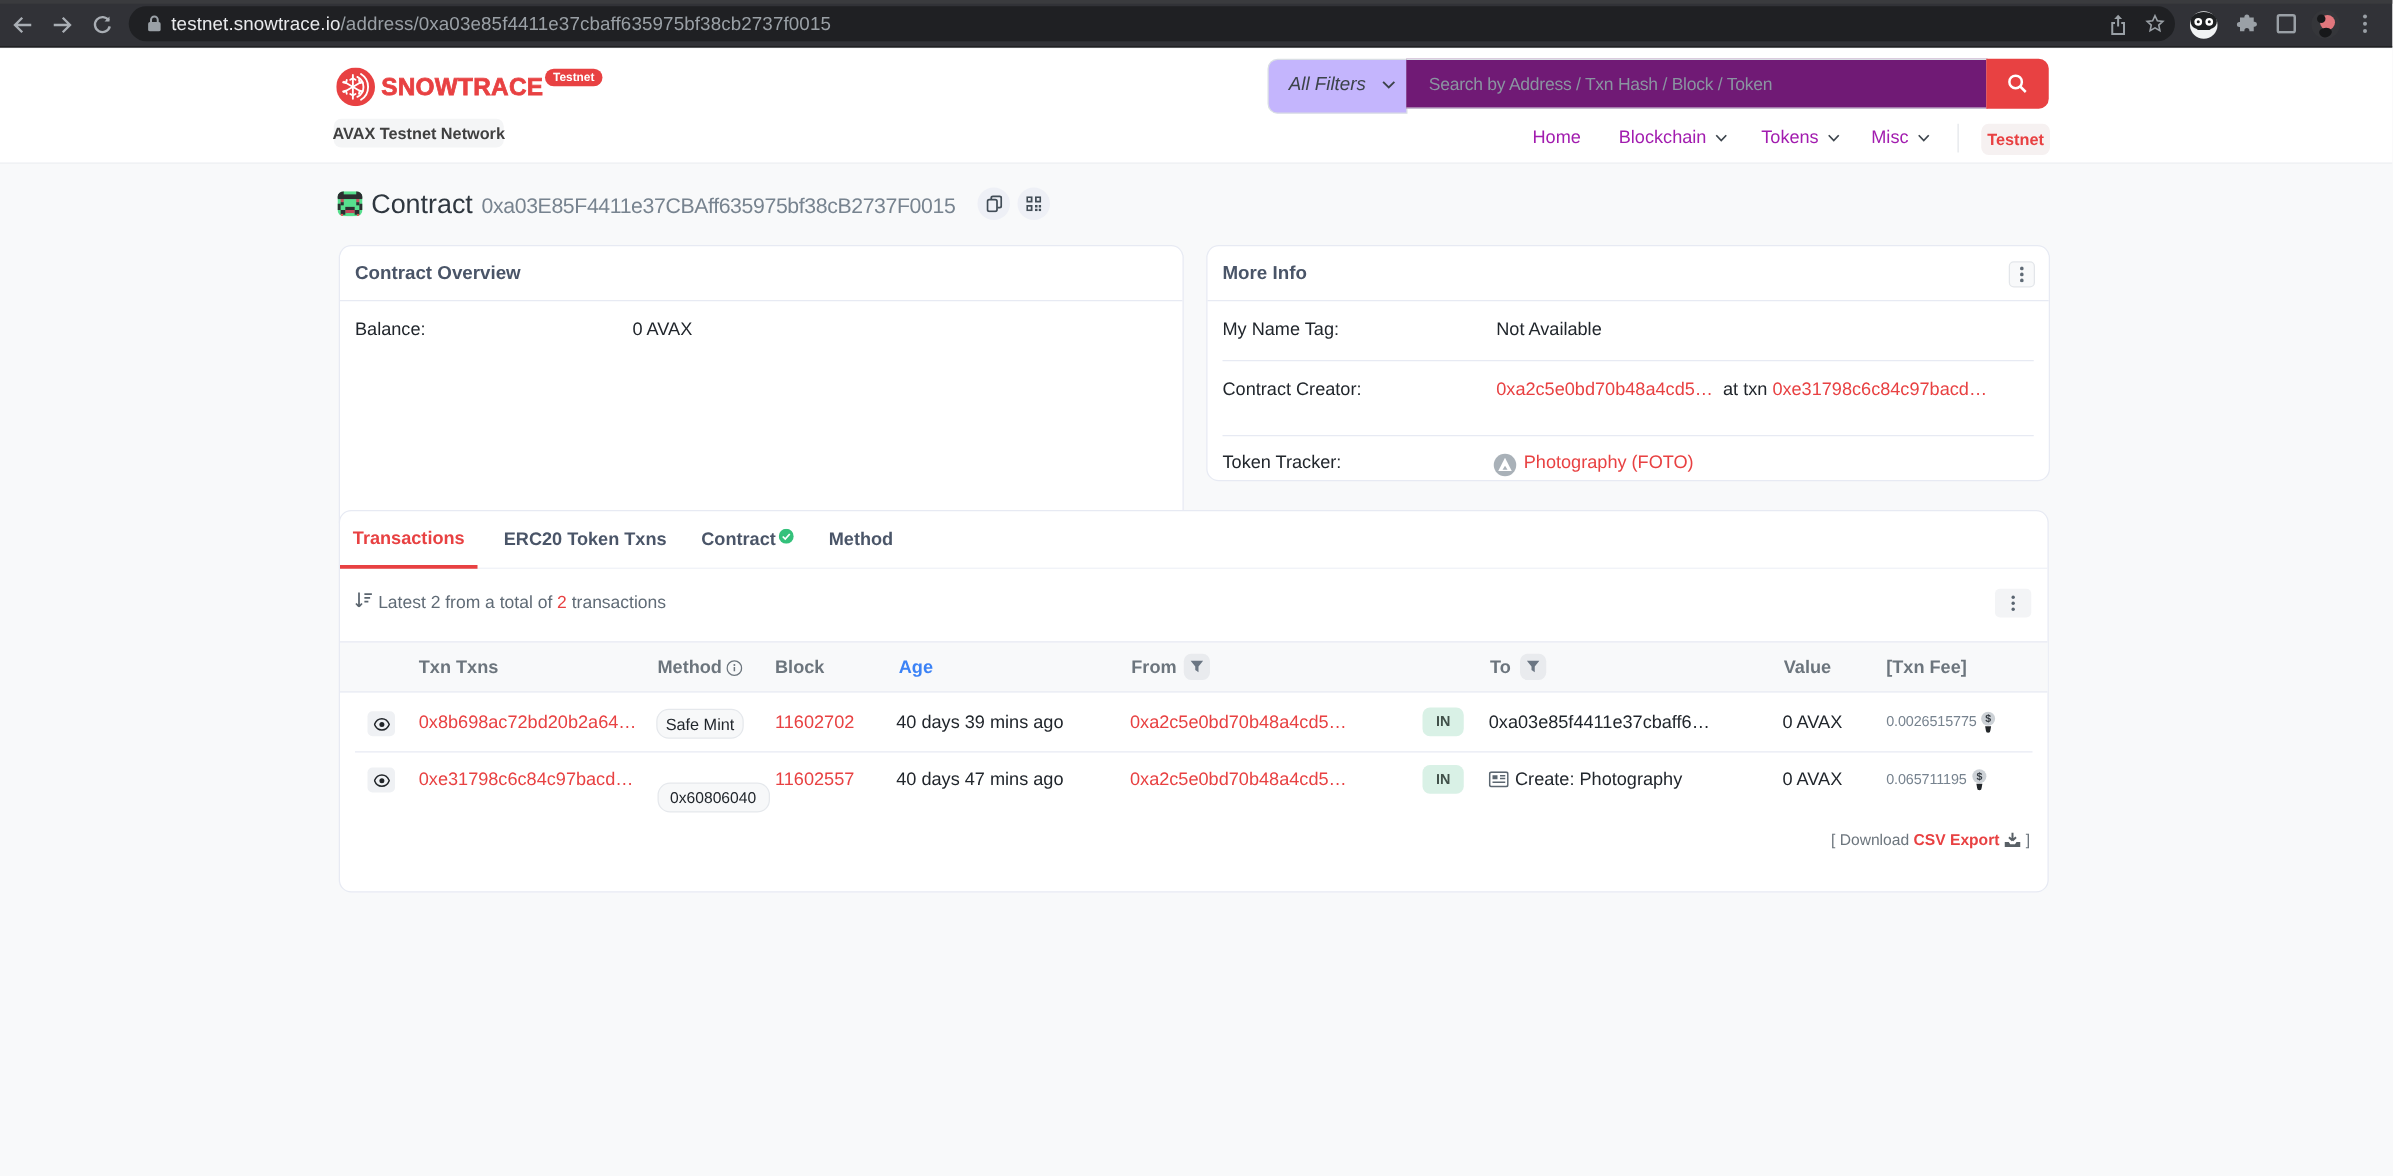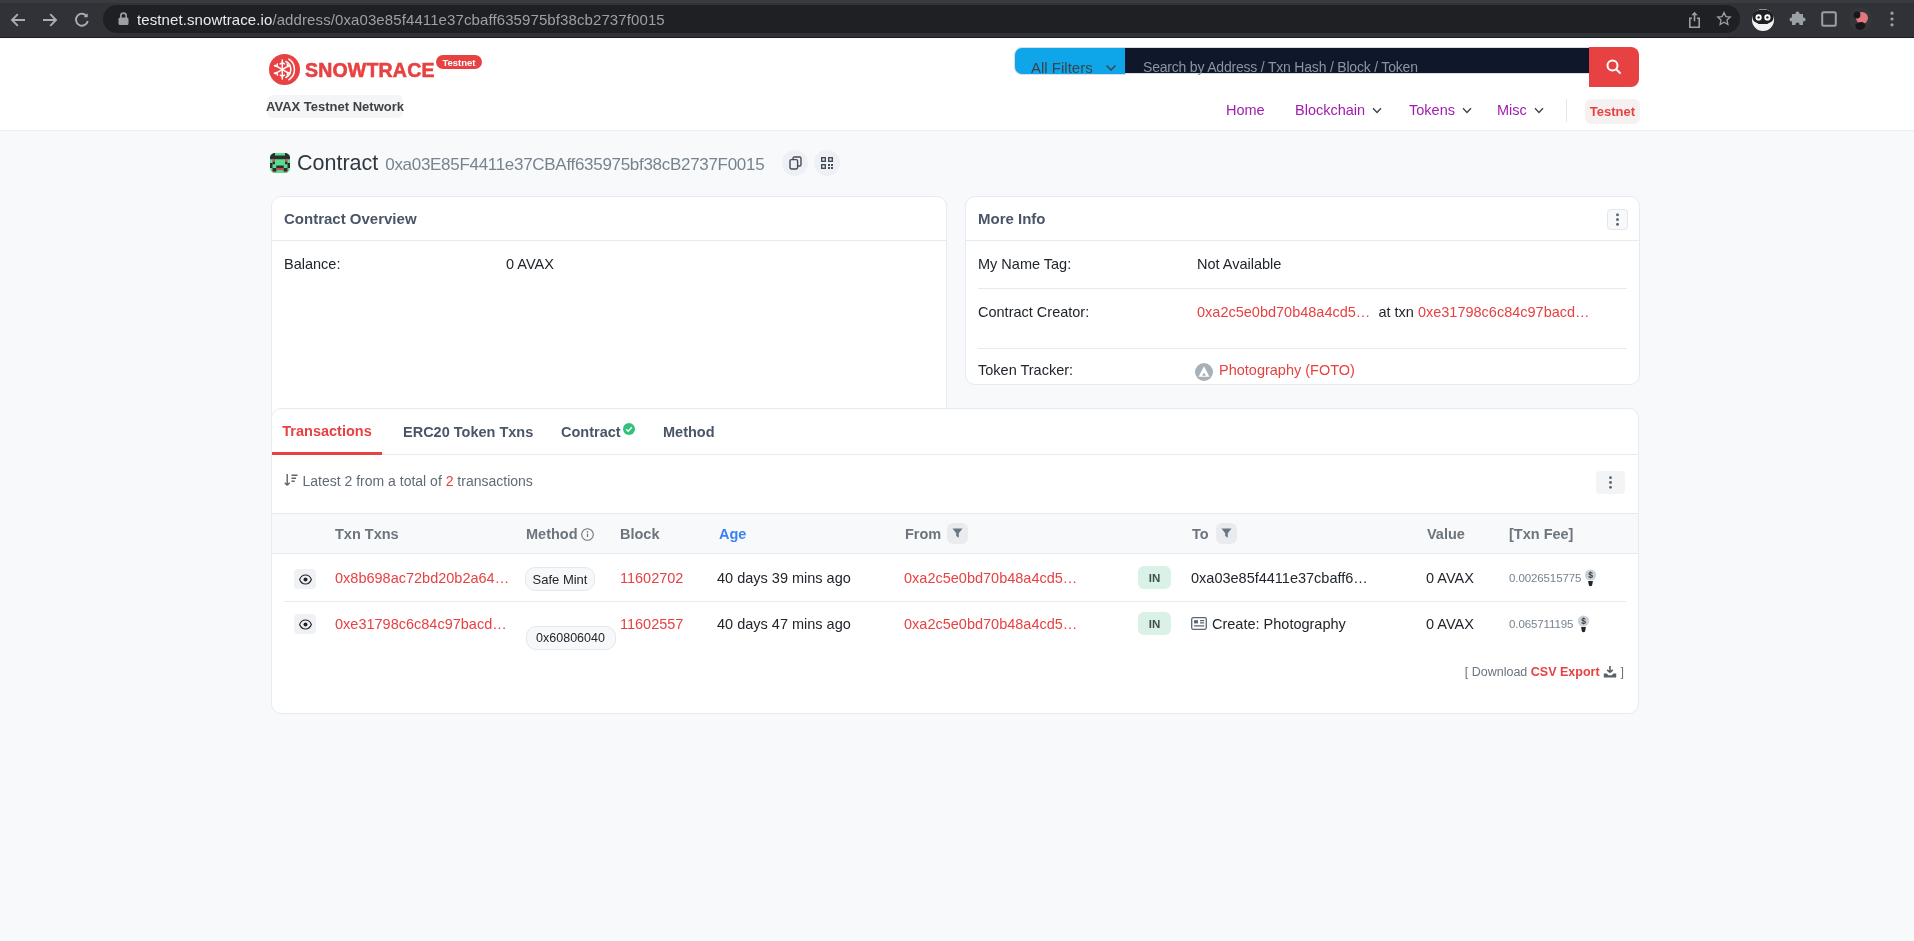--- a/index.html
+++ b/index.html
@@ -8,23 +8,23 @@
 .abs { position:absolute; }
 
 #chrome { position:absolute; left:0; top:0; width:1914px; height:38px; background:#313237; border-bottom:1px solid #1b1c1e; }
 #chrome .topstrip { position:absolute; left:0; top:0; width:1914px; height:3px; background:#3a3b3e; }
 #omni { position:absolute; left:103px; top:5px; width:1637px; height:28px; background:#1f2023; border-radius:14px; }
 #urltext { position:absolute; left:34px; top:0; height:28px; display:flex; align-items:center; font-size:15px; color:#9aa0a6; letter-spacing:0.1px; }
 #urltext b { color:#e9eaed; font-weight:400; }
 
 #sitehead { position:absolute; left:0; top:39px; width:1914px; height:92px; background:#fff; border-bottom:1px solid #eceef1; }
 
-#filtbox { position:absolute; left:1014px; top:8px; width:112px; height:28px; background:#0ea5e9; border:1px solid #d9dee4; border-radius:8px 0 0 8px; }
+#filtbox { position:absolute; left:1014px; top:8px; width:112px; height:44px; background:#c4b5fd; border:1px solid #d9dee4; border-radius:8px 0 0 8px;font-style:italic; }
 #filtbox span { position:absolute; left:16px; top:0; height:38px; display:flex; align-items:center; font-size:15px; color:#3c434a; }
-#searchin { position:absolute; left:1125px; top:8px; width:465px; height:27px; background:#0f172a; border:1px solid #d9dee4; border-left:none;text-align:center; }
+#searchin { position:absolute; left:1125px; top:8px; width:465px; height:40px; background:#701a75; border:1px solid #d9dee4; border-left:none;text-align:center; }
 #searchin span { position:absolute; left:18px; top:0; height:38px; display:flex; align-items:center; font-size:14px; color:#8a95a1; letter-spacing:-0.2px; }
 #searchbtn { position:absolute; left:1589px; top:8px; width:50px; height:40px; background:#e84142; border-radius:0 8px 8px 0; }
 
 .navitem { position:absolute; top:60px; height:22px; display:flex; align-items:center; font-size:14.5px; color:#a21caf; }
 #testnetbtn { position:absolute; left:1585px; top:60px; width:55px; height:25px; background:#f6f1f1; border-radius:6px; color:#e84142; font-size:13px; font-weight:700; display:flex; align-items:center; justify-content:center; }
 
 .card { position:absolute; background:#fff; border:1px solid #e7eaf3; border-radius:10px; }
 .chead { position:absolute; left:0; top:0; right:0; height:44px; border-bottom:1px solid #e7eaf3; }
 .chead h2 { position:absolute; left:12px; top:0; height:43px; display:flex; align-items:center; font-size:15px; font-weight:700; color:#4a5568; }
 .lbl { font-size:14.5px; color:#21262c; }

